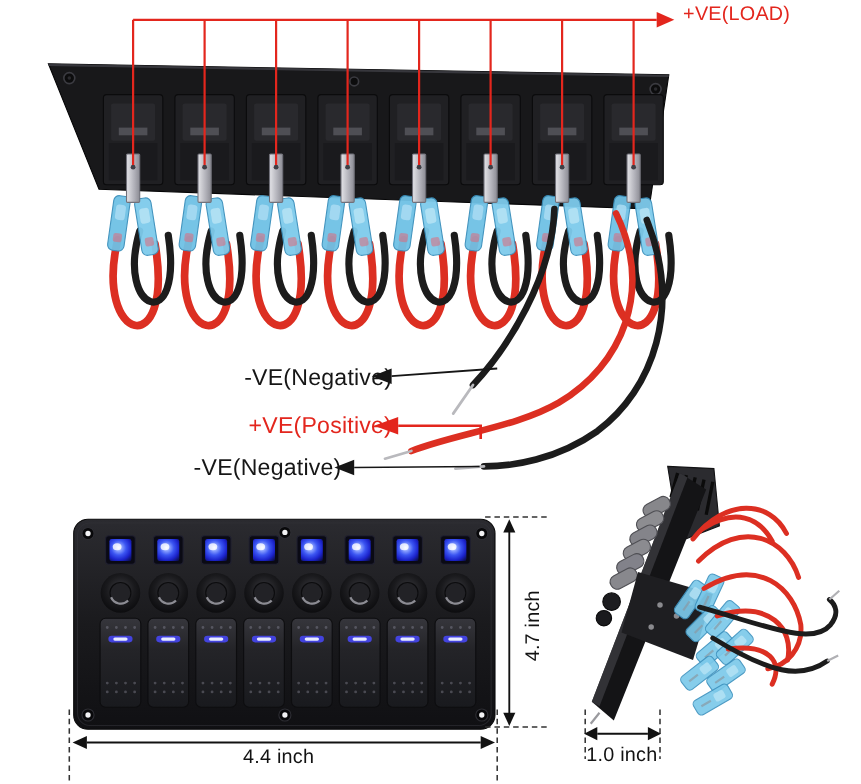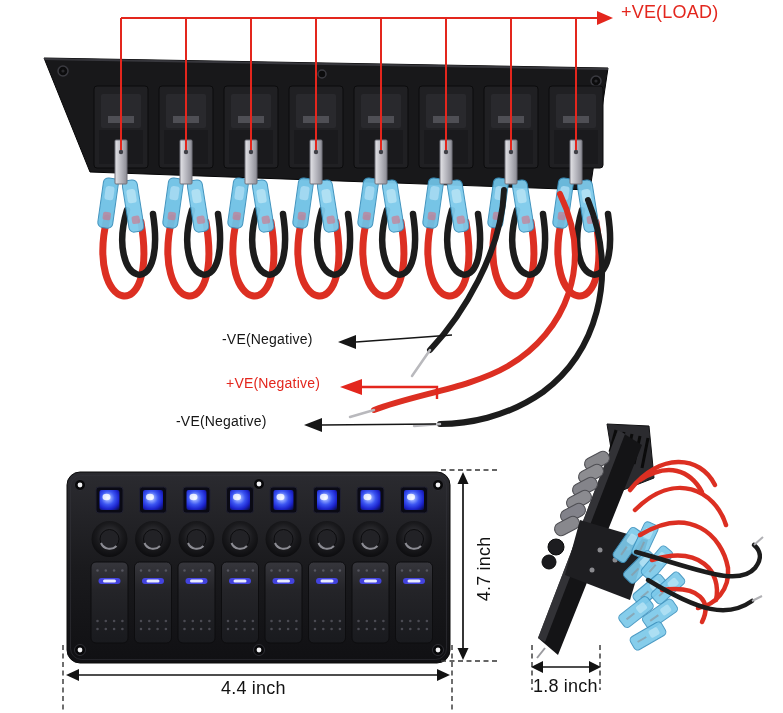--- a/index.html
+++ b/index.html
@@ -1,19 +1,19 @@
 <!DOCTYPE html>
 <html><head>
 <meta charset="utf-8">
 <style>
   html,body{margin:0;padding:0;background:#ffffff;}
   #stage{position:relative;width:783px;height:713px;background:#ffffff;overflow:hidden;
          font-family:"Liberation Sans", sans-serif;}
   #gfx{position:absolute;left:0;top:0;}
-  .label{position:absolute;white-space:nowrap;color:#161616;font-size:14px;
+  .label{position:absolute;white-space:nowrap;color:#161616;font-size:21px;
          letter-spacing:0.2px;line-height:1.1;}
   .label.red{color:#e3261d;}
   .label.dim{font-size:18px;color:#121212;}
   #height-dim-label{left:448px;top:559px;width:74px;text-align:center;
                     transform:rotate(-90deg);transform-origin:center;}
   #load-label{left:621px;top:3px;font-size:18px;text-align:center;}
   #neg1-label{left:222px;top:332px;}
   #pos-label{left:226px;top:376px;}
   #neg2-label{left:176px;top:414px;}
   #width-dim-label{left:221px;top:679px;}
@@ -269,18 +269,18 @@
     <line x1="532" y1="645" x2="532" y2="690" stroke="#333" stroke-width="1.4" stroke-dasharray="5 3.5"></line>
     <line x1="600" y1="645" x2="600" y2="690" stroke="#333" stroke-width="1.4" stroke-dasharray="5 3.5"></line>
     <line x1="543" y1="667" x2="589" y2="667" stroke="#121212" stroke-width="1.7"></line>
     <polygon points="531,667 543,661 543,673" fill="#121212"></polygon>
     <polygon points="601,667 589,661 589,673" fill="#121212"></polygon>
   </g>
 </svg>
 
   <div class="label red" id="load-label">+VE(LOAD)</div>
   <div class="label" id="neg1-label">-VE(Negative)</div>
-  <div class="label red" id="pos-label">+VE(Negative)</div>
+  <div class="label red" id="pos-label">+VE(Positive)</div>
   <div class="label" id="neg2-label">-VE(Negative)</div>
   <div class="label dim" id="width-dim-label">4.4 inch</div>
   <div class="label dim" id="height-dim-label">4.7 inch</div>
-  <div class="label dim" id="depth-dim-label">1.8 inch</div>
+  <div class="label dim" id="depth-dim-label">1.0 inch</div>
 </div>
 
 </body></html>

